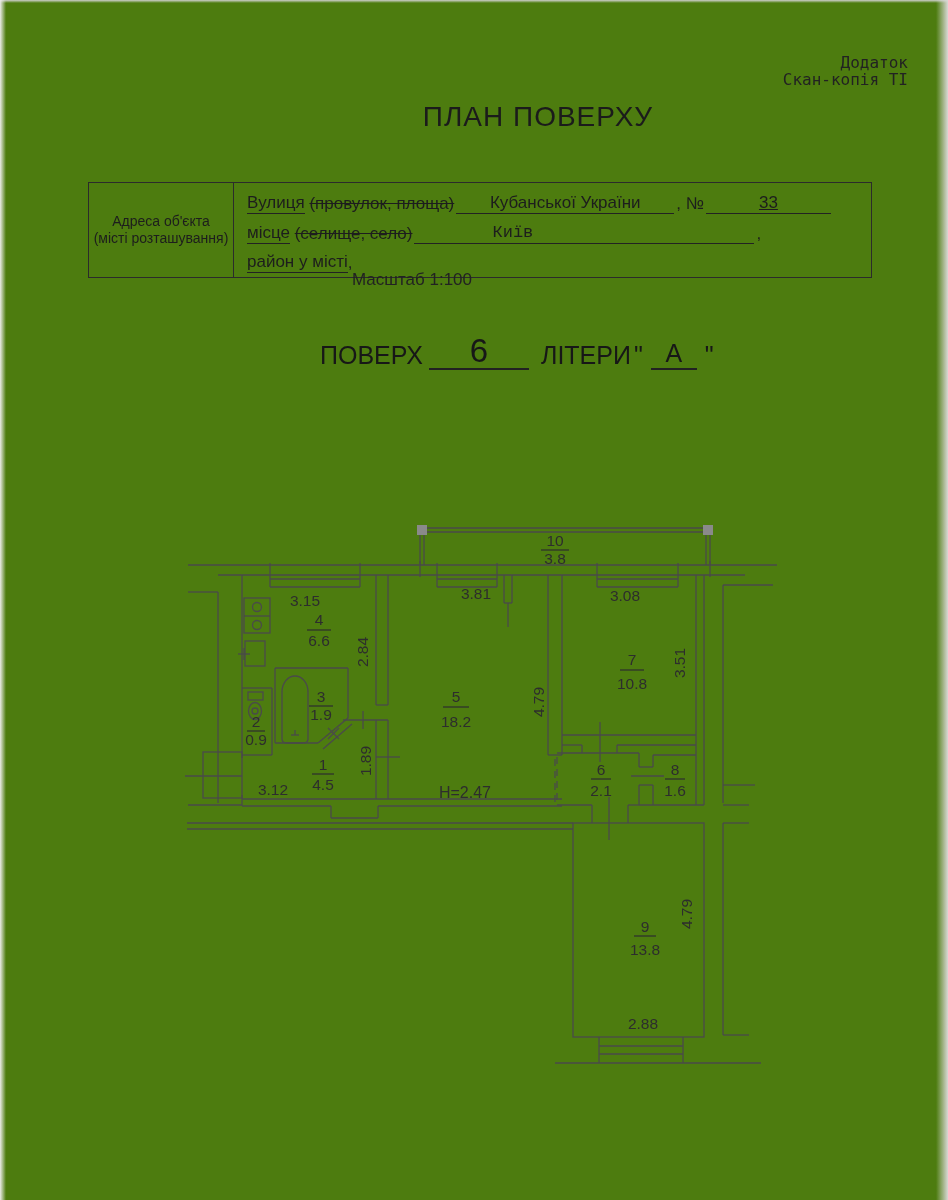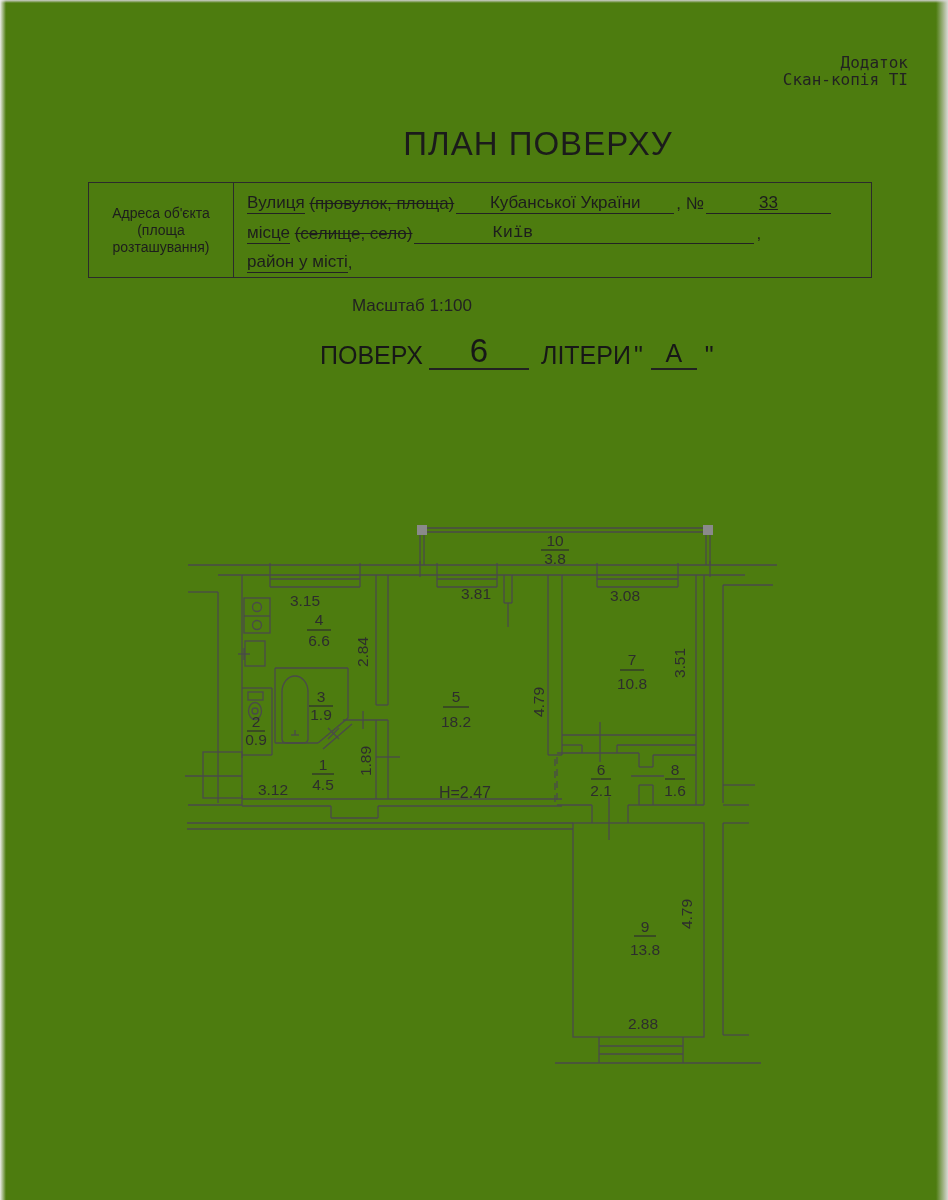--- a/index.html
+++ b/index.html
@@ -3,32 +3,32 @@
 <meta charset="utf-8">
 <style>
   html,body{margin:0;padding:0;background:#e9e9e7;}
   .page{position:relative;width:948px;height:1200px;margin:0 auto;background:#4d7c0f;overflow:hidden;
         font-family:"Liberation Sans",sans-serif;color:#1d1d1d;}
   .edge-top{position:absolute;left:0;top:0;width:100%;height:3px;background:linear-gradient(to bottom,#cfcfcd,rgba(252,252,251,0));}
   .edge-right{position:absolute;top:0;left:936px;width:12px;height:100%;background:linear-gradient(to right,rgba(252,252,251,0),#d8d8d6);}
   .edge-left{position:absolute;top:0;left:0;width:6px;height:100%;background:linear-gradient(to right,#ececea,rgba(252,252,251,0));}
   .corner-note{position:absolute;top:54px;right:40px;text-align:right;
         font-family:"DejaVu Sans Mono","Liberation Mono",monospace;font-size:16px;line-height:17px;color:#222;}
-  .doc-title{position:absolute;top:101px;left:538px;transform:translateX(-50%);font-size:33px;letter-spacing:1px;color:#1b1b1b;white-space:nowrap;margin-top:24px;}
+  .doc-title{position:absolute;top:101px;left:538px;transform:translateX(-50%);font-size:28px;letter-spacing:1px;color:#1b1b1b;white-space:nowrap;}
   .addr-table{position:absolute;left:88px;top:182px;width:784px;height:96px;border:1.6px solid #2b2b2b;display:flex;box-sizing:border-box;}
   .addr-left{width:145px;border-right:1.6px solid #2b2b2b;display:flex;flex-direction:column;justify-content:center;align-items:center;
         font-size:14px;line-height:17px;text-align:center;box-sizing:border-box;}
   .addr-right{flex:1;display:flex;flex-direction:column;justify-content:space-between;padding:2px 6px 4px 13px;box-sizing:border-box;font-size:17px;}
   .arow{height:30px;display:flex;align-items:flex-end;white-space:nowrap;}
   .arow span{line-height:21px;}
   .u{border-bottom:1.6px solid #222;}
   .strike{text-decoration:line-through;}
   .fill{display:inline-block;border-bottom:1.6px solid #222;text-align:center;margin:0 2px;box-sizing:border-box;}
   .fill.w218{width:218px;} .fill.w125{width:125px;text-decoration:underline;} .fill.w340{width:340px;text-align:left;padding-left:78px;font-family:Liberation Mono, monospace;} .fill.w268{width:268px;}
-  .scale-note{position:absolute;top:296px;left:412px;transform:translateX(-50%);font-size:17px;color:#222;}
+  .scale-note{position:absolute;top:270px;left:412px;transform:translateX(-50%);font-size:17px;color:#222;}
   .floor-line{position:absolute;top:336px;left:320px;display:flex;align-items:flex-end;font-size:25px;color:#171717;white-space:nowrap;justify-content:center;}
   .floor-line span{line-height:30px;}
   .fl-fill{display:inline-block;border-bottom:2px solid #222;text-align:center;}
   .fl-fill.w100{width:100px;margin-left:6px;}
   .fl-fill.w46{width:46px;margin:0 5px;}
   .big6{font-size:33px;line-height:30px;}
   .lbl2{margin-left:12px;}
   .q{margin:0 3px;}
   .plan-svg{position:absolute;left:55px;top:515px;}
   svg text{font-family:"Liberation Sans",sans-serif;font-size:15.5px;fill:#2d2d2d;}
@@ -45,21 +45,21 @@
   <div class="corner-note">
     <div>Додаток</div>
     <div>Скан-копія ТІ</div>
   </div>
 
   <div class="doc-title">ПЛАН ПОВЕРХУ</div>
 
   <div class="addr-table">
     <div class="addr-left">
       <div>Адреса об'єкта</div>
-      <div>(площа розташування)</div>
+      <div>(місті розташування)</div>
     </div>
     <div class="addr-right">
       <div class="arow">
         <span class="u">Вулиця</span>
         <span>&nbsp;</span>
         <span class="strike">(провулок, площа)</span>
         <span class="fill w218"><span>Кубанської України</span></span>
         <span>, №</span>
         <span class="fill w125"><span>33</span></span>
       </div>

